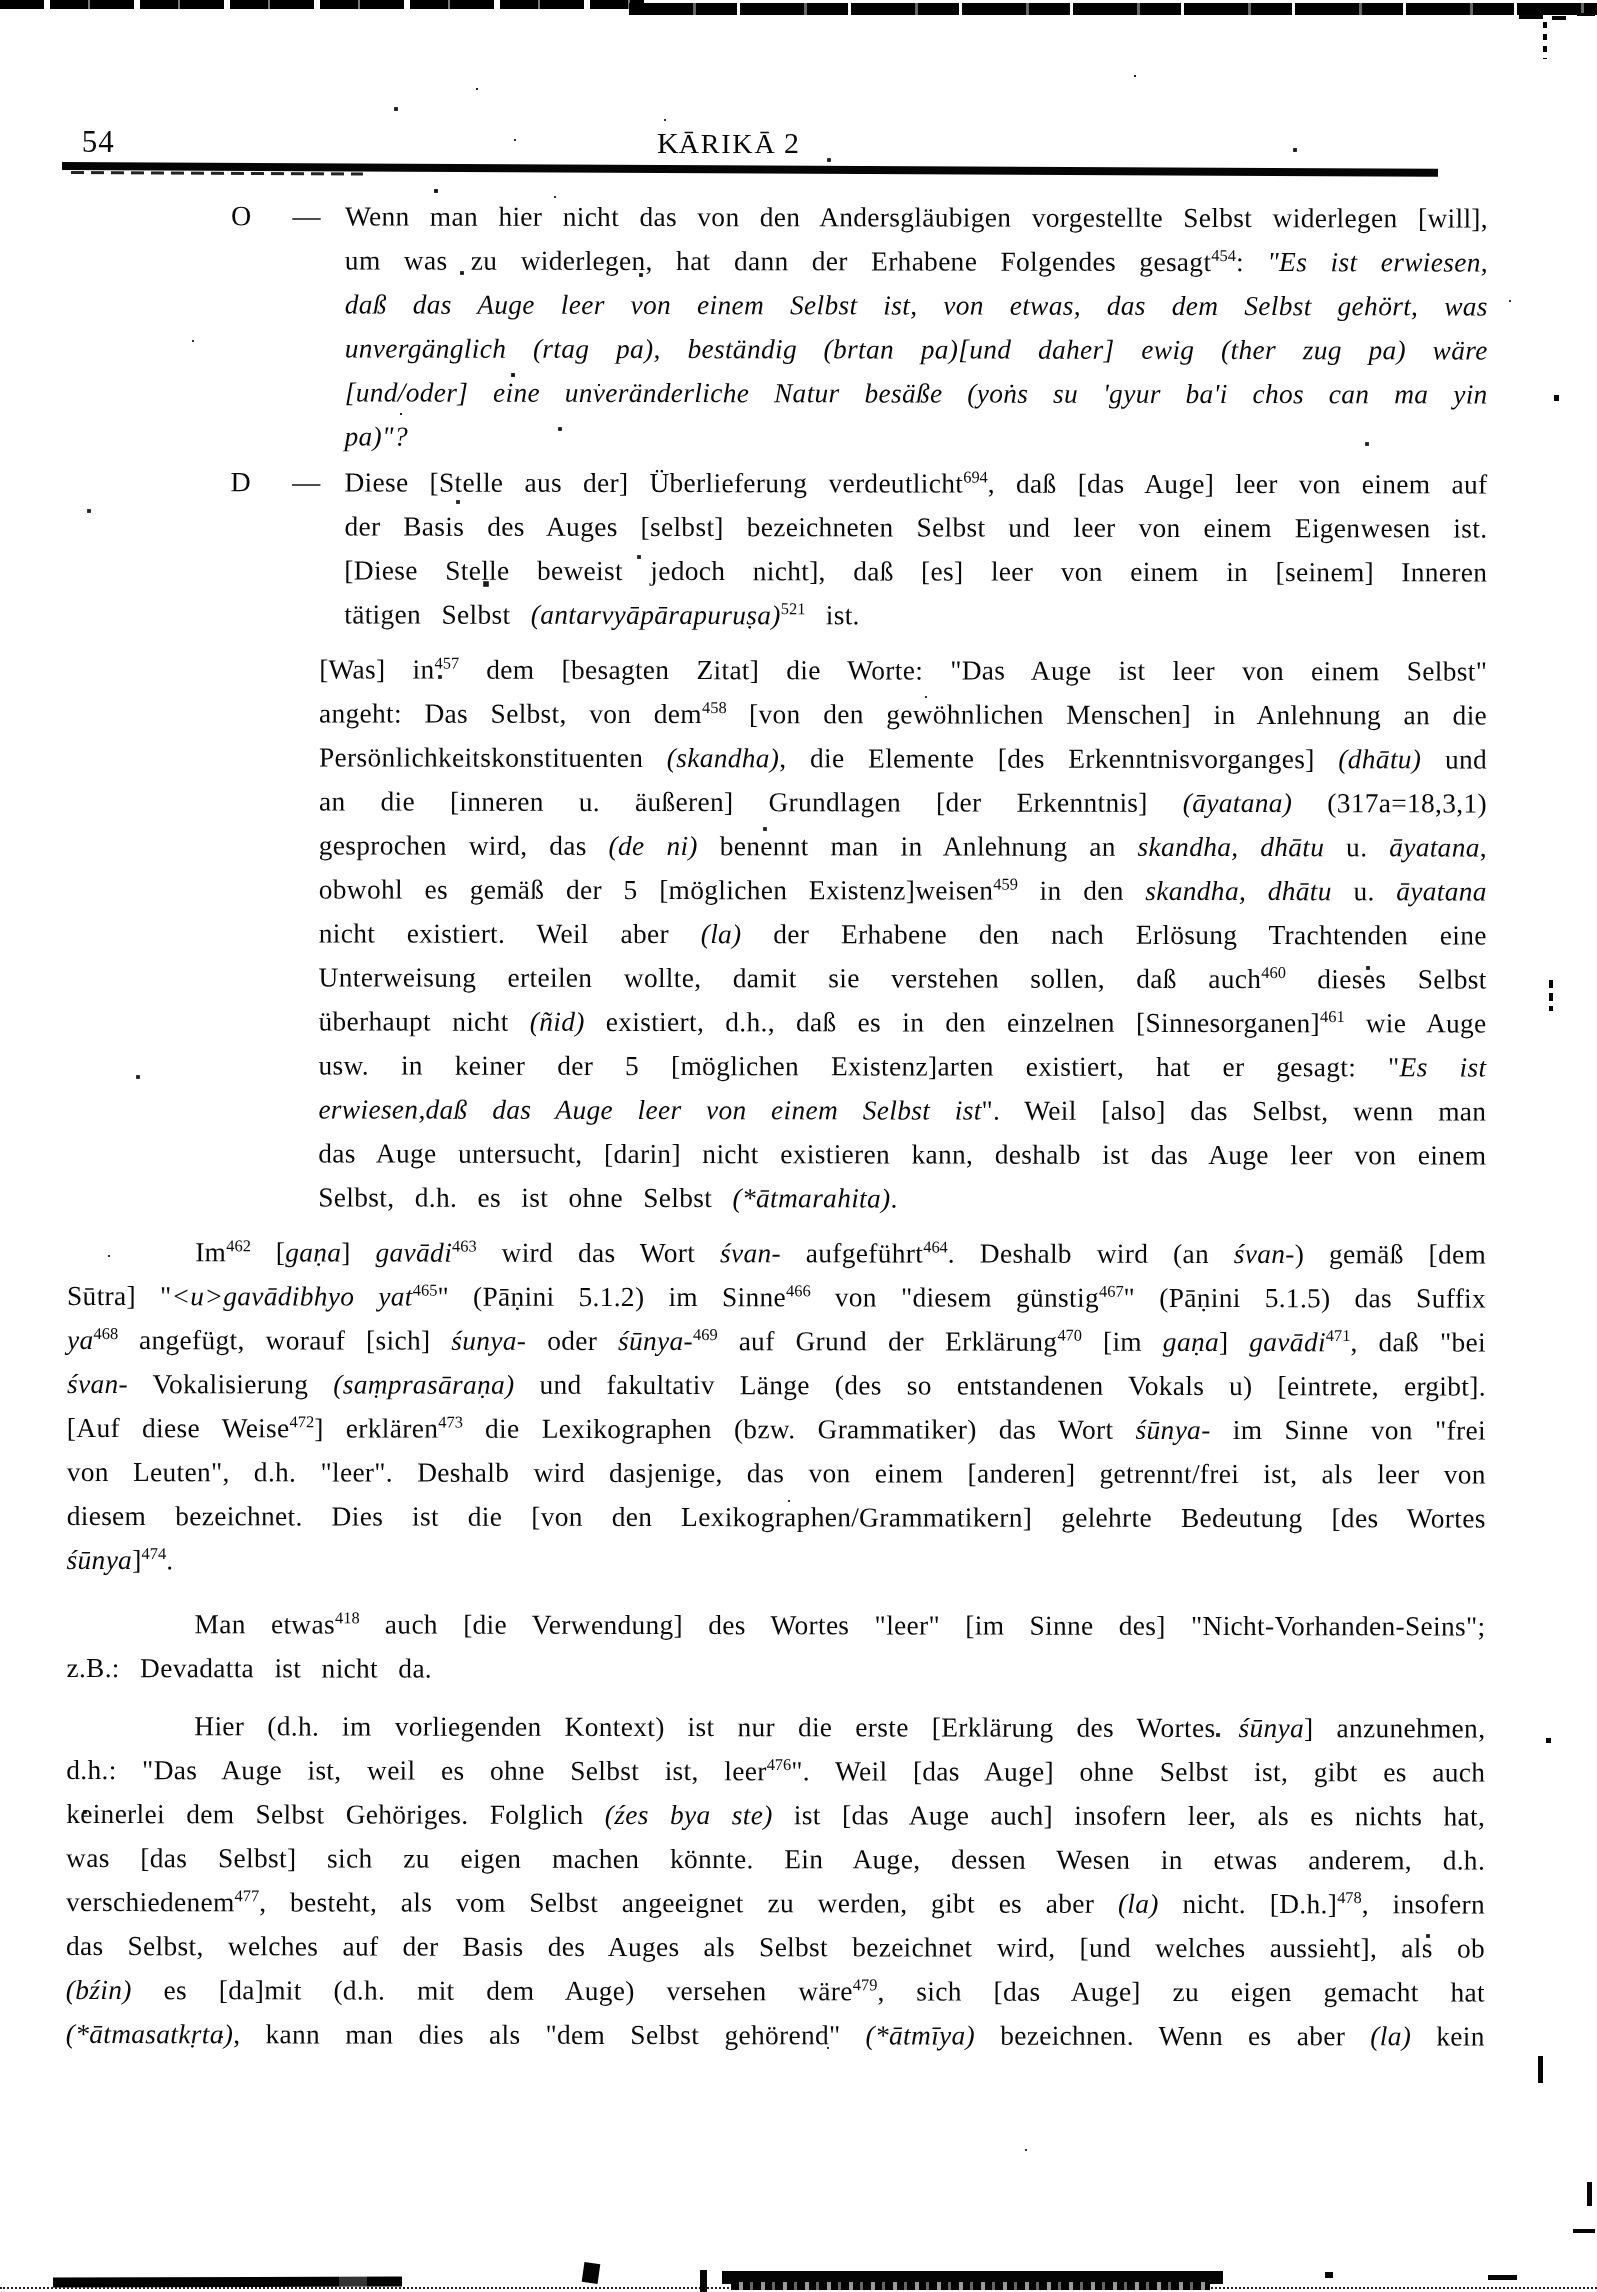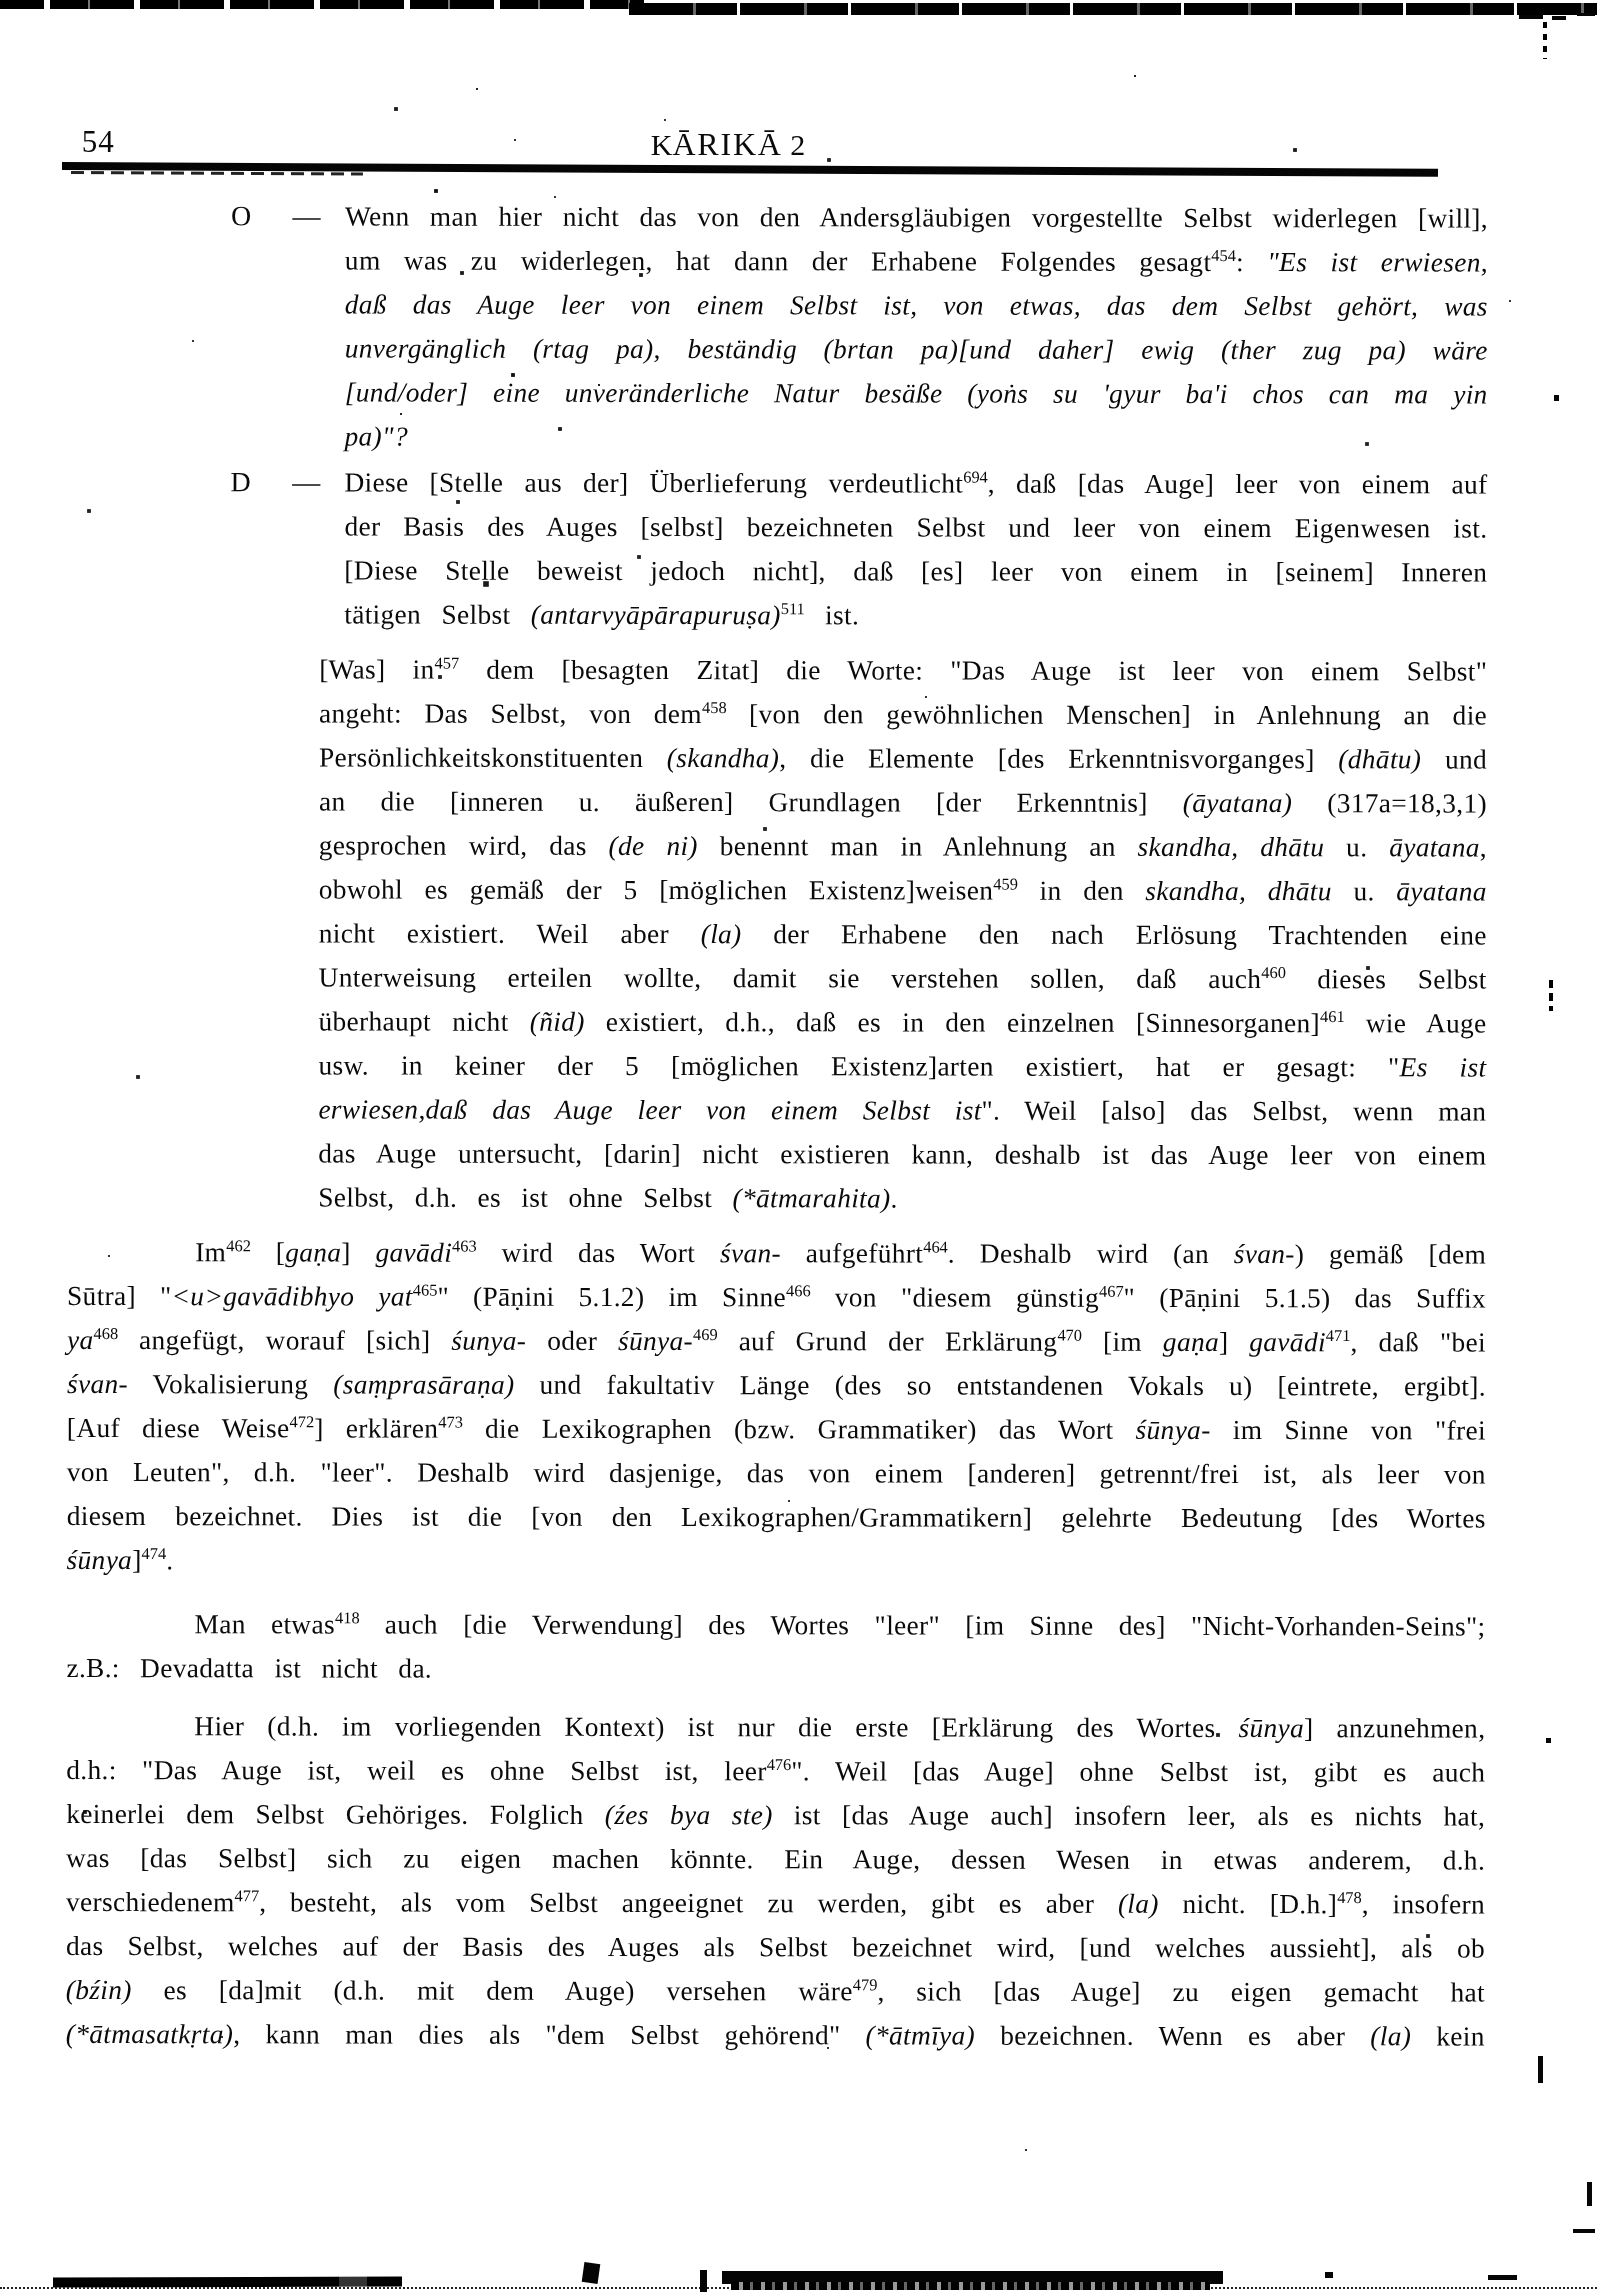--- a/index.html
+++ b/index.html
@@ -10,21 +10,21 @@
     background:#ffffff;
     overflow:hidden;
     font-family:"Liberation Serif","DejaVu Serif",serif;
     color:#0a0a0a;
   }
   
   .header{position:absolute;left:69px;top:108px;width:1419px;height:53px;}
   .page-num{position:absolute;left:12.8px;top:16.4px;font-size:31px;letter-spacing:0.9px;}
   .running-title{position:absolute;left:0;right:101px;top:18.3px;text-align:center;white-space:nowrap;}
   .running-title .big{font-size:30px;}
-  .running-title .small{font-size:32px;letter-spacing:1.8px;}
+  .running-title .small{font-size:28px;letter-spacing:1.8px;}
   .head-rule{
     position:absolute;left:62px;top:162px;width:1376px;height:8.2px;
     background:#050505;transform:rotate(0.28deg);transform-origin:left center;
   }
   .head-rule:after{
     content:"";position:absolute;left:9.1px;top:9.1px;width:292px;height:2.7px;
     background:repeating-linear-gradient(90deg,#222 0 12.8px,transparent 12.8px 20px);
   }
   
   .text-column{
@@ -137,21 +137,21 @@
           <span>O</span>
           <span>—</span>
         </span>
         <div class="btext"><span>Wenn man hier nicht das von den Andersgläubigen vorgestellte Selbst widerlegen [will], um was zu widerlegen, hat dann der Erhabene Folgendes gesagt</span><sup>454</sup><span>: </span><em>"Es ist erwiesen, daß das Auge leer von einem Selbst ist, von etwas, das dem Selbst gehört, was unvergänglich (rtag pa), beständig (brtan pa)[und daher] ewig (ther zug pa) wäre [und/oder] eine unveränderliche Natur besäße (yoṅs su 'gyur ba'i chos can ma yin pa)"?</em></div>
       </div>
       <div class="block hang mb12">
         <span class="marker">
           <span>D</span>
           <span>—</span>
         </span>
-        <div class="btext"><span>Diese [Stelle aus der] Überlieferung verdeutlicht</span><sup>694</sup><span>, daß [das Auge] leer von einem auf der Basis des Auges [selbst] bezeichneten Selbst und leer von einem Eigenwesen ist. [Diese Stelle beweist jedoch nicht], daß [es] leer von einem in [seinem] Inneren tätigen Selbst </span><em>(antarvyāpārapuruṣa)</em><sup>511</sup><span> ist.</span></div>
+        <div class="btext"><span>Diese [Stelle aus der] Überlieferung verdeutlicht</span><sup>694</sup><span>, daß [das Auge] leer von einem auf der Basis des Auges [selbst] bezeichneten Selbst und leer von einem Eigenwesen ist. [Diese Stelle beweist jedoch nicht], daß [es] leer von einem in [seinem] Inneren tätigen Selbst </span><em>(antarvyāpārapuruṣa)</em><sup>521</sup><span> ist.</span></div>
       </div>
       <div class="block indent mb12">
         <div class="btext"><span>[Was] in</span><sup>457</sup><span> dem [besagten Zitat] die Worte: "Das Auge ist leer von einem Selbst" angeht: Das Selbst, von dem</span><sup>458</sup><span> [von den gewöhnlichen Menschen] in Anlehnung an die Persönlichkeitskonstituenten </span><em>(skandha)</em><span>, die Elemente [des Erkenntnisvorganges] </span><em>(dhātu)</em><span> und an die [inneren u. äußeren] Grundlagen [der Erkenntnis] </span><em>(āyatana)</em><span> (317a=18,3,1) gesprochen wird, das </span><em>(de ni)</em><span> benennt man in Anlehnung an </span><em>skandha, dhātu</em><span> u. </span><em>āyatana</em><span>, obwohl es gemäß der 5 [möglichen Existenz]weisen</span><sup>459</sup><span> in den </span><em>skandha, dhātu</em><span> u. </span><em>āyatana</em><span> nicht existiert. Weil aber </span><em>(la)</em><span> der Erhabene den nach Erlösung Trachtenden eine Unterweisung erteilen wollte, damit sie verstehen sollen, daß auch</span><sup>460</sup><span> dieses Selbst überhaupt nicht </span><em>(ñid)</em><span> existiert, d.h., daß es in den einzelnen [Sinnesorganen]</span><sup>461</sup><span> wie Auge usw. in keiner der 5 [möglichen Existenz]arten existiert, hat er gesagt: "</span><em>Es ist erwiesen,daß das Auge leer von einem Selbst ist</em><span>". Weil [also] das Selbst, wenn man das Auge untersucht, [darin] nicht existieren kann, deshalb ist das Auge leer von einem Selbst, d.h. es ist ohne Selbst </span><em>(*ātmarahita)</em><span>.</span></div>
       </div>
       <div class="block body mb22">
         <div class="btext"><span>Im</span><sup>462</sup><span> [</span><em>gaṇa</em><span>] </span><em>gavādi</em><sup>463</sup><span> wird das Wort </span><em>śvan-</em><span> aufgeführt</span><sup>464</sup><span>. Deshalb wird (an </span><em>śvan-</em><span>) gemäß [dem Sūtra] "</span><em>&lt;u&gt;gavādibhyo yat</em><sup>465</sup><span>" (Pāṇini 5.1.2) im Sinne</span><sup>466</sup><span> von "diesem günstig</span><sup>467</sup><span>" (Pāṇini 5.1.5) das Suffix </span><em>ya</em><sup>468</sup><span> angefügt, worauf [sich] </span><em>śunya-</em><span> oder </span><em>śūnya-</em><sup>469</sup><span> auf Grund der Erklärung</span><sup>470</sup><span> [im </span><em>gaṇa</em><span>] </span><em>gavādi</em><sup>471</sup><span>, daß "bei </span><em>śvan-</em><span> Vokalisierung </span><em>(saṃprasāraṇa)</em><span> und fakultativ Länge (des so entstandenen Vokals u) [eintrete, ergibt]. [Auf diese Weise</span><sup>472</sup><span>] erklären</span><sup>473</sup><span> die Lexikographen (bzw. Grammatiker) das Wort </span><em>śūnya-</em><span> im Sinne von "frei von Leuten", d.h. "leer". Deshalb wird dasjenige, das von einem [anderen] getrennt/frei ist, als leer von diesem bezeichnet. Dies ist die [von den Lexikographen/Grammatikern] gelehrte Bedeutung [des Wortes </span><em>śūnya</em><span>]</span><sup>474</sup><span>.</span></div>
       </div>
       <div class="block body mb16">
         <div class="btext"><span>Man etwas</span><sup>418</sup><span> auch [die Verwendung] des Wortes "leer" [im Sinne des] "Nicht-Vorhanden-Seins"; z.B.: Devadatta ist nicht da.</span></div>
       </div>

